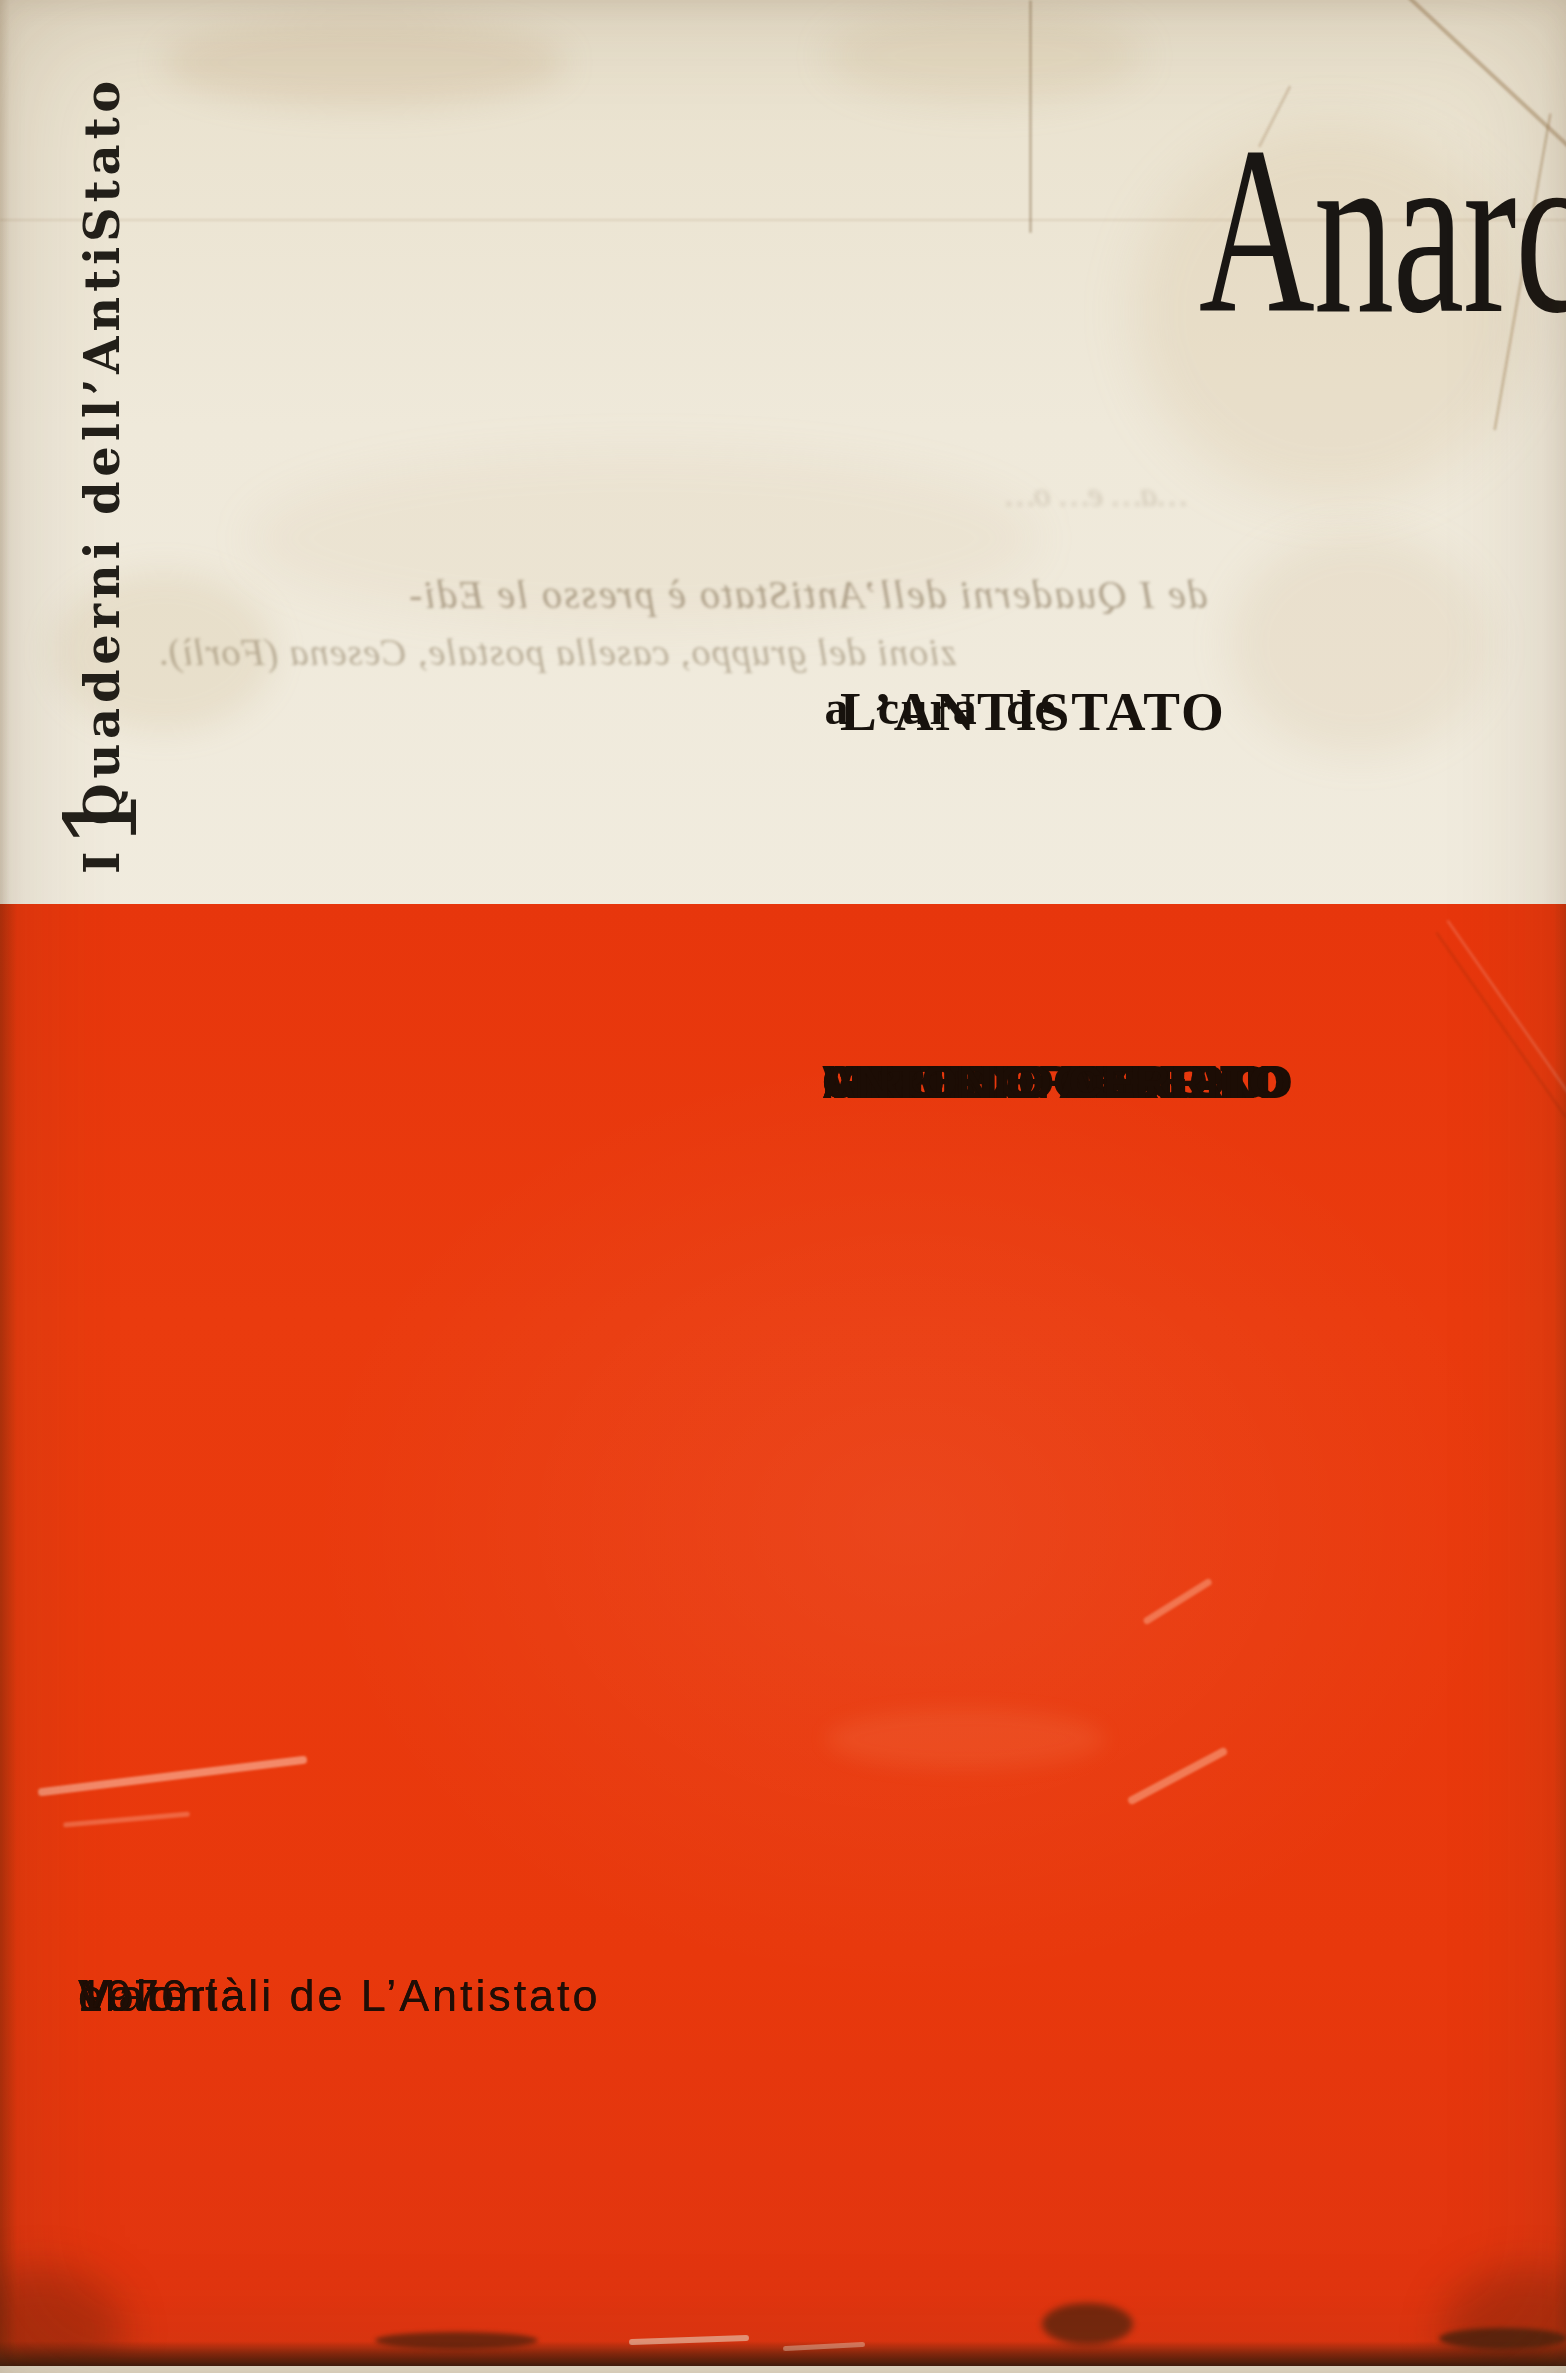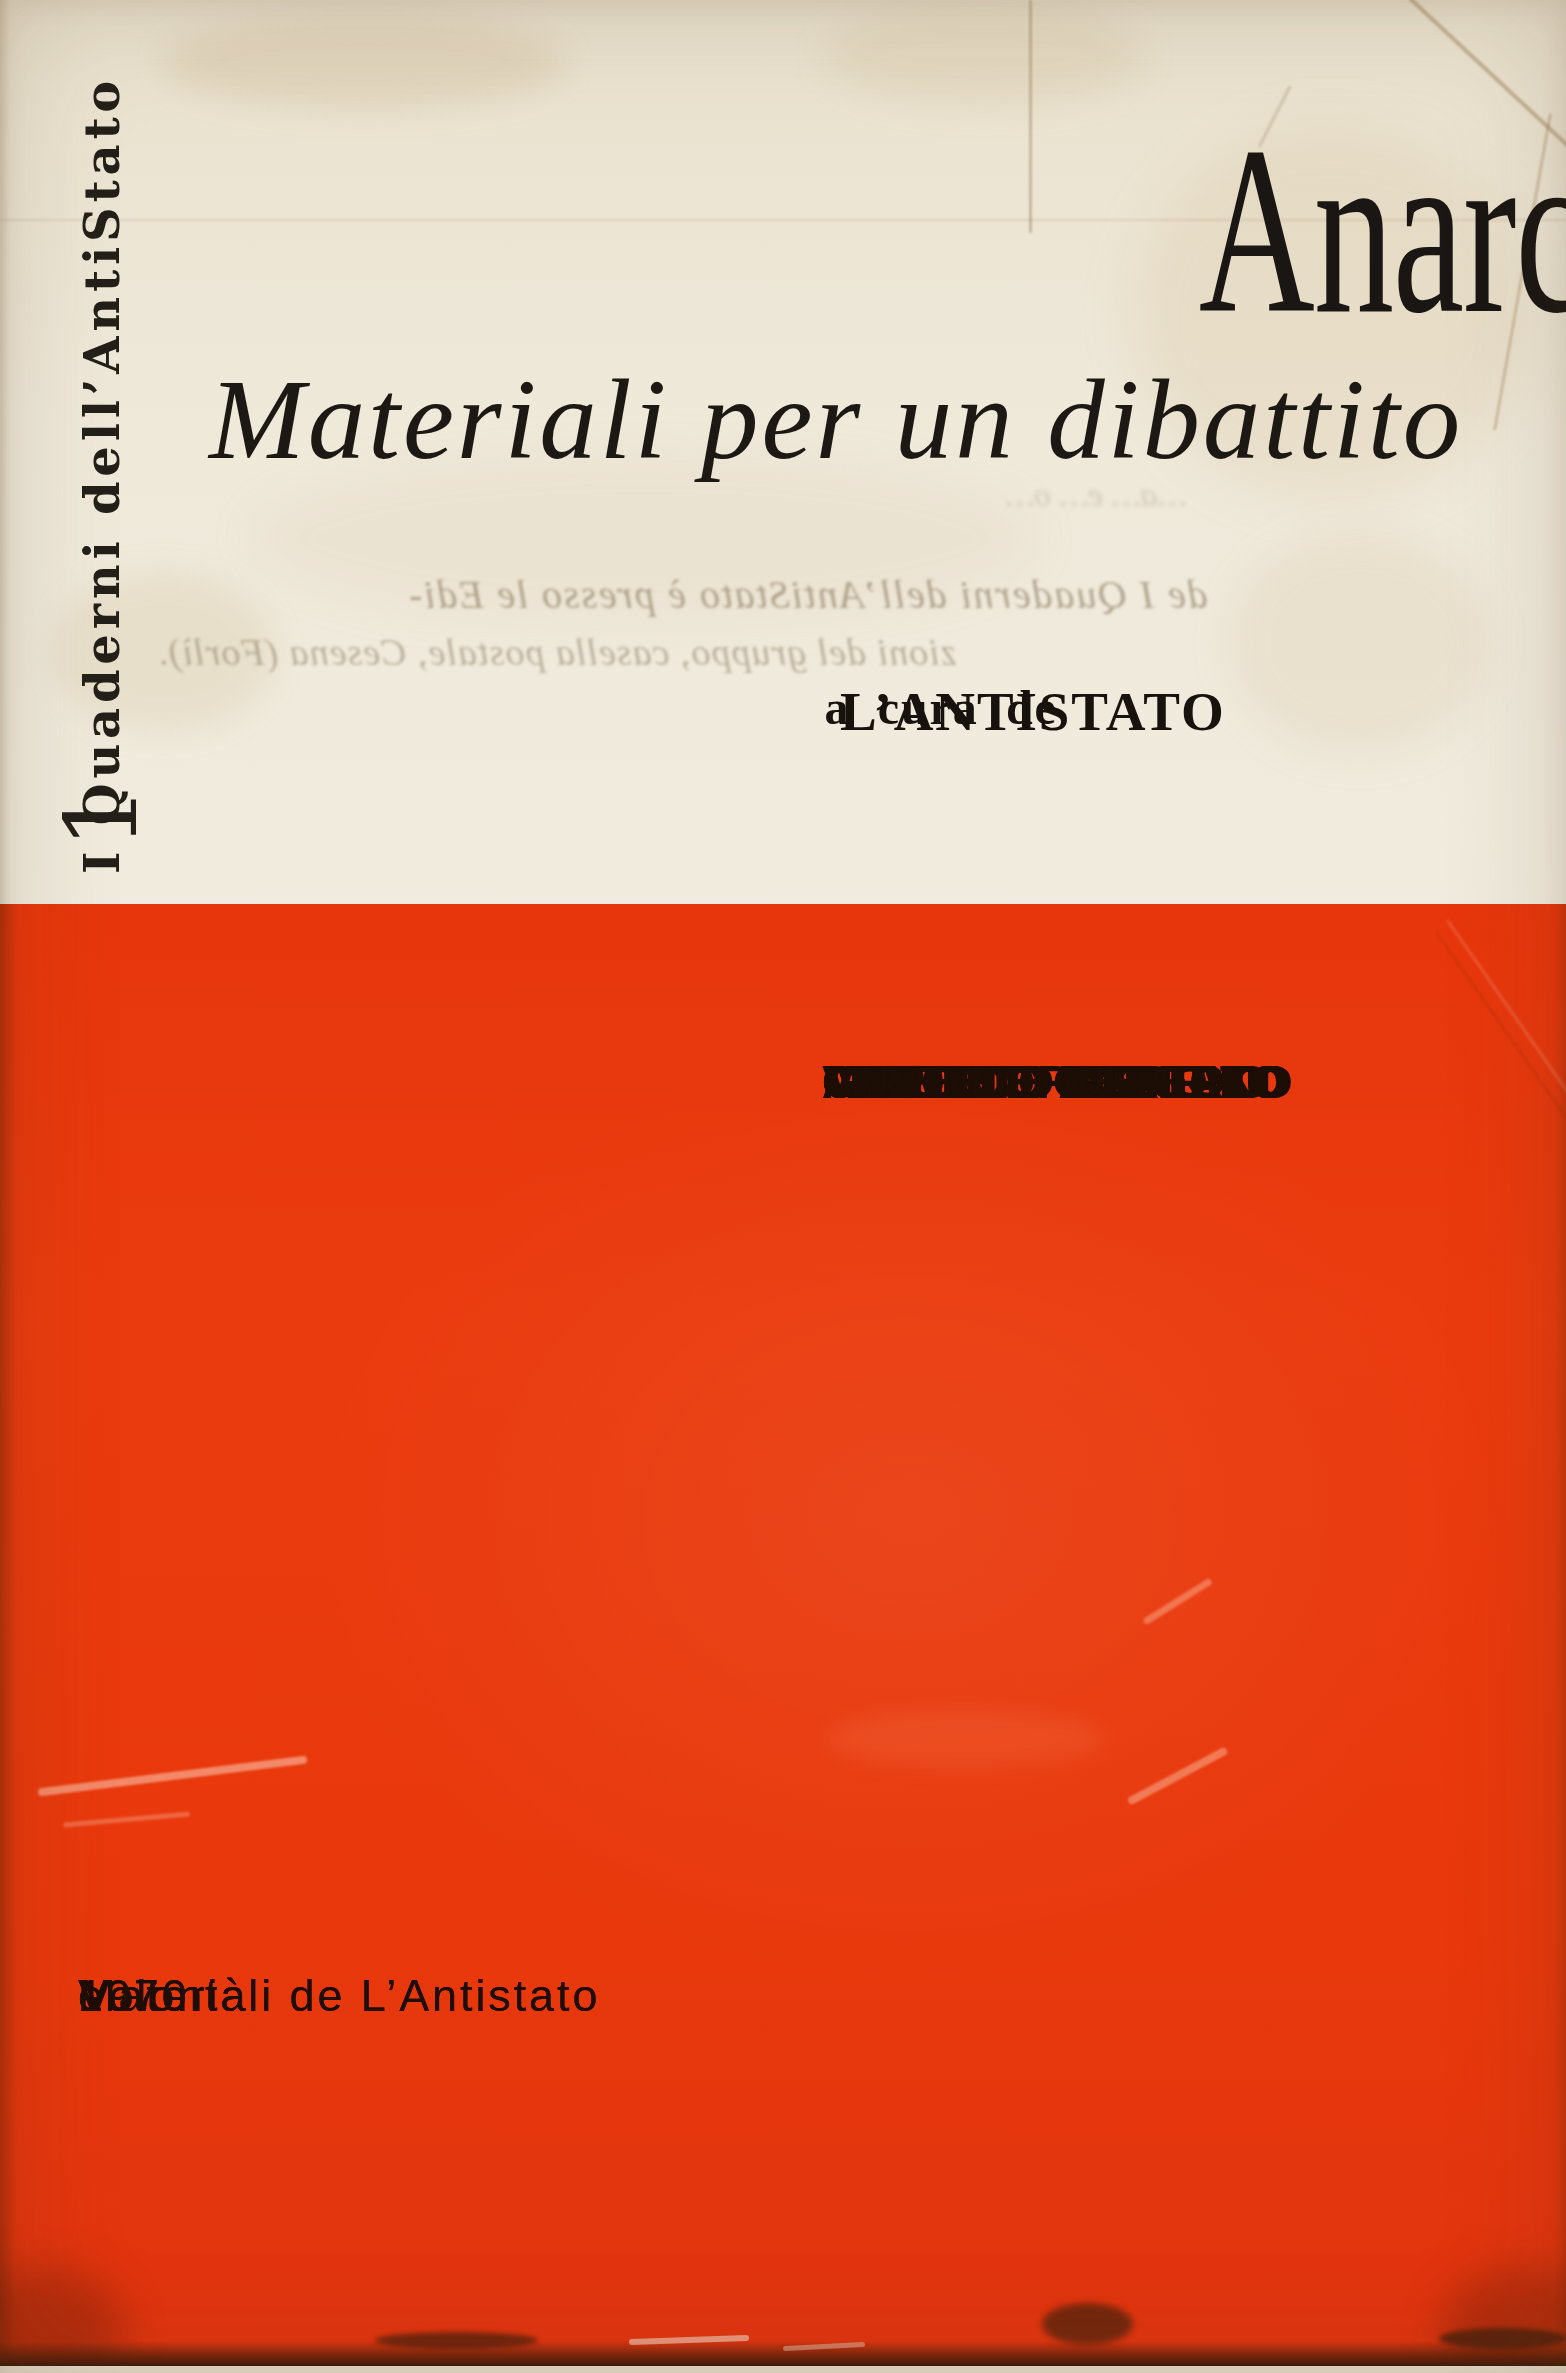--- a/index.html
+++ b/index.html
@@ -113,21 +113,20 @@
   <div class="paper-left-shade"></div>
 
   <div class="spine">
     <span class="series-title">I Quaderni dell’AntiStato</span>
     <span class="series-number">1</span>
   </div>
 
   <h1 class="title">
       <span class="title-inner">Anarchismo ’70</span>
     </h1>
-  <div class="subtitle">Materiali per un dibattito</div>
 
   <div class="bleed bleed-0">…a… e… o…</div>
   <div class="bleed bleed-1">de I Quaderni dell’AntiStato è presso le Edi-</div>
   <div class="bleed bleed-2">zioni del gruppo, casella postale, Cesena (Forlì).</div>
 
   <div class="editor">
     <span class="editor-prefix">a cura de</span>
     <span class="editor-publisher">L’ANTISTATO</span>
   </div>
 

